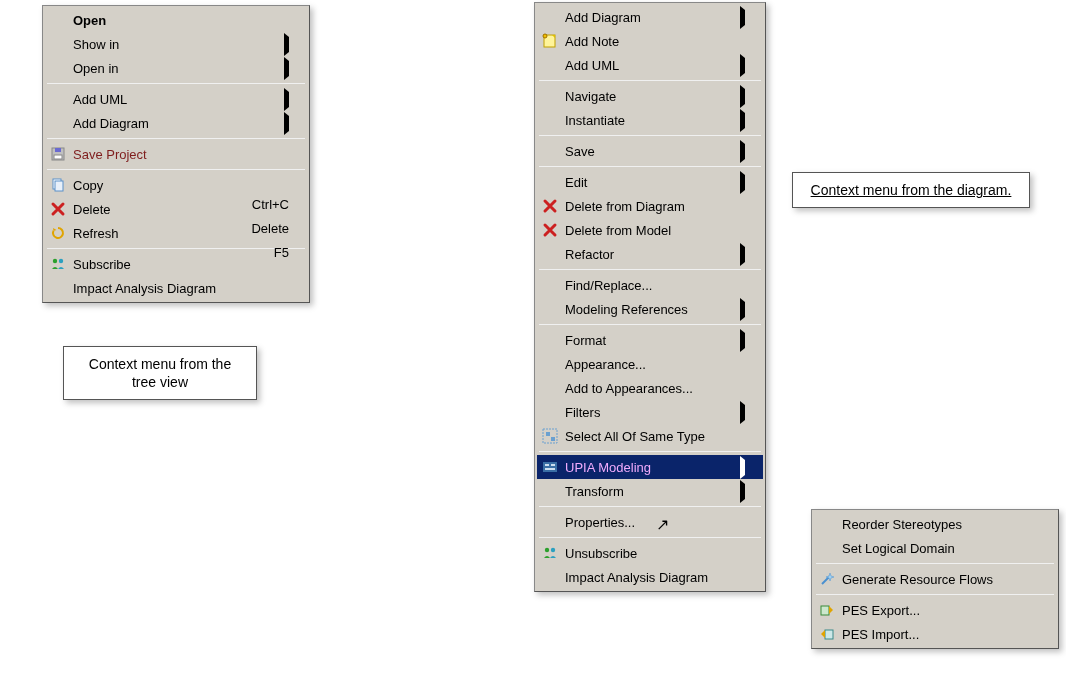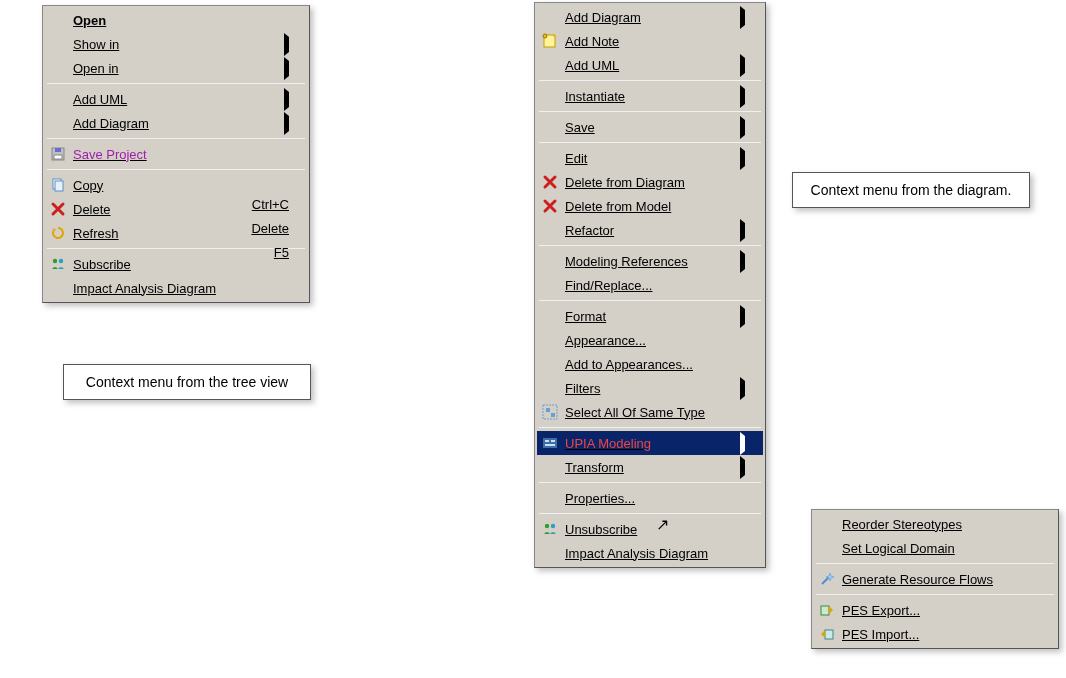--- a/index.html
+++ b/index.html
@@ -16,36 +16,35 @@
     overflow: hidden;
   }
   .menu {
     position: absolute;
     background: #d4d0c8;
     border: 1px solid #888;
     border-right-color: #555;
     border-bottom-color: #555;
     box-shadow: 3px 3px 6px rgba(0,0,0,0.25);
     padding: 2px;
-    text-decoration: underline;
   }
   .menu-item {
     display: flex;
     align-items: center;
     height: 24px;
     padding: 0 18px 0 2px;
     cursor: default;
     position: relative;
   }
   .menu-item.highlight {
     background: #0a246a;
-    color: #ef4444;
+    color: #f0abfc;
   }
   .menu-item.disabled {
-    color: #a21caf;
+    color: #7f1d1d;
   }
   .menu-icon {
     width: 22px;
     height: 20px;
     display: flex;
     align-items: center;
     justify-content: center;
     flex-shrink: 0;
     margin-right: 4px;
   }
@@ -179,21 +178,21 @@
         </svg>
       </span>
       <span class="menu-label">Subscribe</span>
     </div>
     <div class="menu-item">
       <span class="menu-icon"></span>
       <span class="menu-label">Impact Analysis Diagram</span>
     </div>
   </div>
 
-<div class="callout" style="left:63px; top:364px; width:248px;">Context menu from the tree view</div>
+<div class="callout" style="left:63px; top:346px; width:194px;">Context menu from the tree view</div>
 
 <div class="menu" id="menu-center" style="left:534px; top:2px; width:232px;">
     <div class="menu-item">
       <span class="menu-icon"></span>
       <span class="menu-label">Add Diagram</span>
       <span class="menu-sub"><span class="tri-right"></span></span>
     </div>
     <div class="menu-item">
       <span class="menu-icon">
         <svg width="16" height="16" viewBox="0 0 16 16">
@@ -205,20 +204,25 @@
       <span class="menu-label">Add Note</span>
     </div>
     <div class="menu-item">
       <span class="menu-icon"></span>
       <span class="menu-label">Add UML</span>
       <span class="menu-sub"><span class="tri-right"></span></span>
     </div>
     <div class="menu-sep"></div>
     <div class="menu-item">
       <span class="menu-icon"></span>
+      <span class="menu-label">Navigate</span>
+      <span class="menu-sub"><span class="tri-right"></span></span>
+    </div>
+    <div class="menu-item">
+      <span class="menu-icon"></span>
       <span class="menu-label">Instantiate</span>
       <span class="menu-sub"><span class="tri-right"></span></span>
     </div>
     <div class="menu-sep"></div>
     <div class="menu-item">
       <span class="menu-icon"></span>
       <span class="menu-label">Save</span>
       <span class="menu-sub"><span class="tri-right"></span></span>
     </div>
     <div class="menu-sep"></div>
@@ -244,26 +248,26 @@
       <span class="menu-label">Delete from Model</span>
     </div>
     <div class="menu-item">
       <span class="menu-icon"></span>
       <span class="menu-label">Refactor</span>
       <span class="menu-sub"><span class="tri-right"></span></span>
     </div>
     <div class="menu-sep"></div>
     <div class="menu-item">
       <span class="menu-icon"></span>
+      <span class="menu-label">Find/Replace...</span>
+    </div>
+    <div class="menu-item">
+      <span class="menu-icon"></span>
       <span class="menu-label">Modeling References</span>
       <span class="menu-sub"><span class="tri-right"></span></span>
-    </div>
-    <div class="menu-item">
-      <span class="menu-icon"></span>
-      <span class="menu-label">Find/Replace...</span>
     </div>
     <div class="menu-sep"></div>
     <div class="menu-item">
       <span class="menu-icon"></span>
       <span class="menu-label">Format</span>
       <span class="menu-sub"><span class="tri-right"></span></span>
     </div>
     <div class="menu-item">
       <span class="menu-icon"></span>
       <span class="menu-label">Appearance...</span>
@@ -321,21 +325,21 @@
         </svg>
       </span>
       <span class="menu-label">Unsubscribe</span>
     </div>
     <div class="menu-item">
       <span class="menu-icon"></span>
       <span class="menu-label">Impact Analysis Diagram</span>
     </div>
   </div>
 
-<div class="callout" style="left:792px; top:172px; width:238px;">Context menu from the diagram.</div>
+<div class="callout" style="left:792px; top:172px; width:238px;text-decoration:underline;">Context menu from the diagram.</div>
 
 <div class="menu" id="menu-sub" style="left:766px; top:509px; width:248px;margin-left:45px;">
     <div class="menu-item">
       <span class="menu-icon"></span>
       <span class="menu-label">Reorder Stereotypes</span>
     </div>
     <div class="menu-item">
       <span class="menu-icon"></span>
       <span class="menu-label">Set Logical Domain</span>
     </div>

